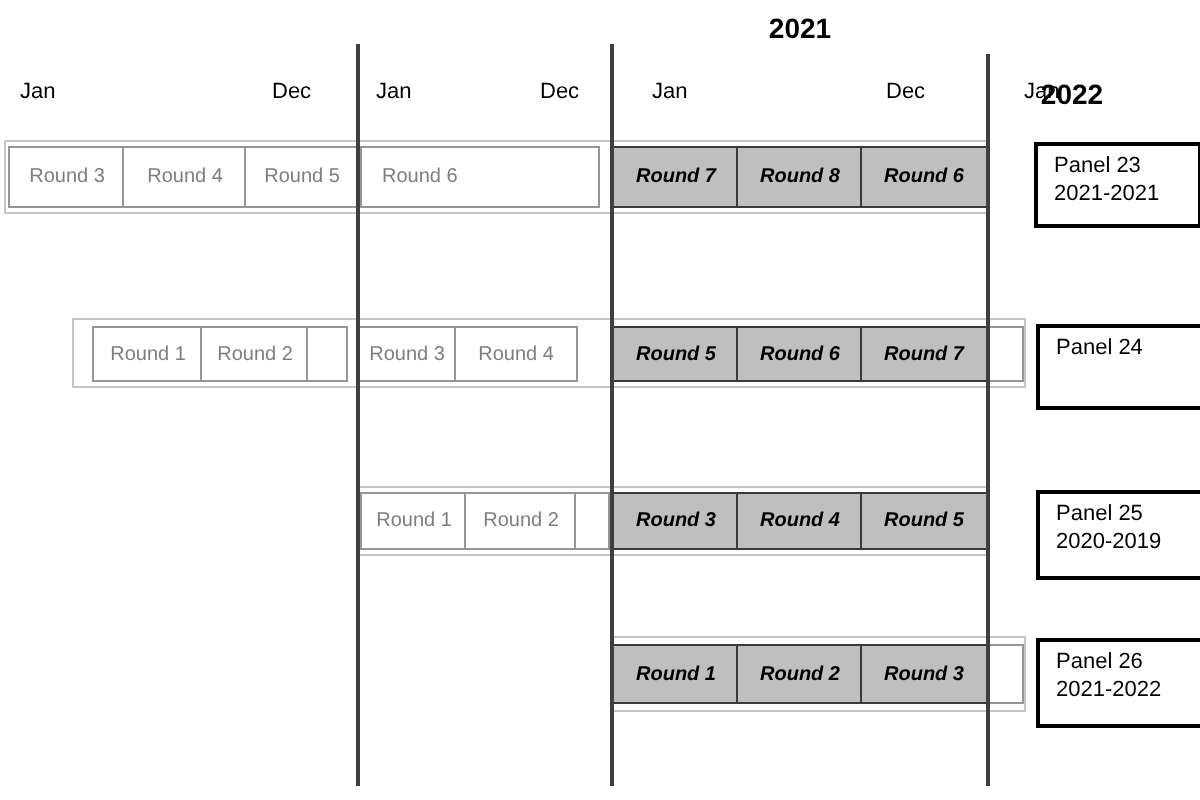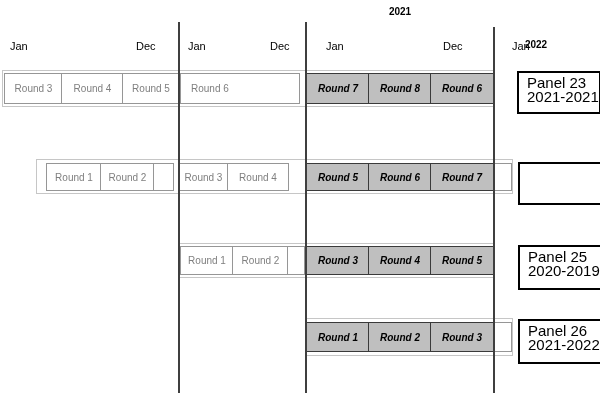--- a/index.html
+++ b/index.html
@@ -2,21 +2,21 @@
 <html><head>
 <meta charset="utf-8">
 <style>
   html,body{margin:0;padding:0;background:#fff;}
   #canvas{
     position:relative;width:600px;height:400px;background:#ffffff;overflow:hidden;
     font-family:"Liberation Sans","DejaVu Sans",sans-serif;
   }
   .year-label{
     position:absolute;transform:translateX(-50%);
-    font-size:10px;font-weight:bold;color:#000;white-space:nowrap;
+    font-size:14px;font-weight:bold;color:#000;white-space:nowrap;
   }
   .month-label{
     position:absolute;font-size:11px;font-weight:normal;color:#000;white-space:nowrap;
   }
   .vline{position:absolute;width:2px;background:#3f3f3f;z-index:6;}
   .container-box{
     position:absolute;border:1px solid #c6c6c6;background:#ffffff;z-index:1;
   }
   .round-box{
     position:absolute;z-index:3;display:flex;align-items:center;justify-content:center;
@@ -25,21 +25,21 @@
   .round-box.white{
     background:#ffffff;border:1px solid #969696;color:#7f7f7f;
   }
   .round-box.gray{
     background:#bfbfbf;border:1.5px solid #3a3a3a;color:#000;
     font-weight:bold;font-style:italic;
   }
   .round-box.left{justify-content:flex-start;padding-left:10px;}
   .panel-box{
     position:absolute;z-index:5;background:#ffffff;border:2px solid #000;
-    font-size:15px;line-height:14px;color:#000;
+    font-size:11px;line-height:14px;color:#000;
     padding:3px 0 0 8px;white-space:nowrap;
   }
 </style>
 </head>
 <body>
 
 <div id="canvas">
     <div class="year-label" style="left: 400px; top: 6px;">2021</div>
     <div class="year-label" style="left: 536px; top: 6px; margin-top: 33px;">2022</div>
     <div class="month-label" style="left: 10px; top: 40px;">Jan</div>
@@ -68,20 +68,21 @@
     <div class="round-box white" style="left: 46px; top: 163px; width: 54px; height: 26px;">Round 1</div>
     <div class="round-box white" style="left: 100px; top: 163px; width: 53px; height: 26px;">Round 2</div>
     <div class="round-box white" style="left: 153px; top: 163px; width: 19px; height: 26px;"></div>
     <div class="round-box white" style="left: 178px; top: 163px; width: 49px; height: 26px;">Round 3</div>
     <div class="round-box white" style="left: 227px; top: 163px; width: 60px; height: 26px;">Round 4</div>
     <div class="round-box gray" style="left: 306px; top: 163px; width: 62px; height: 26px;">Round 5</div>
     <div class="round-box gray" style="left: 368px; top: 163px; width: 62px; height: 26px;">Round 6</div>
     <div class="round-box gray" style="left: 430px; top: 163px; width: 62px; height: 26px;">Round 7</div>
     <div class="round-box white" style="left: 493px; top: 163px; width: 17px; height: 26px;"></div>
     <div class="panel-box" style="left: 518px; top: 162px; width: 72px; height: 36px;">
+      <div>Panel 24</div>
     </div>
     <div class="container-box" style="left: 178px; top: 243px; width: 314px; height: 33px;"></div>
     <div class="round-box white" style="left: 180px; top: 246px; width: 52px; height: 27px;">Round 1</div>
     <div class="round-box white" style="left: 232px; top: 246px; width: 55px; height: 27px;">Round 2</div>
     <div class="round-box white" style="left: 287px; top: 246px; width: 16px; height: 27px;"></div>
     <div class="round-box gray" style="left: 306px; top: 246px; width: 62px; height: 27px;">Round 3</div>
     <div class="round-box gray" style="left: 368px; top: 246px; width: 62px; height: 27px;">Round 4</div>
     <div class="round-box gray" style="left: 430px; top: 246px; width: 62px; height: 27px;">Round 5</div>
     <div class="panel-box" style="left: 518px; top: 245px; width: 72px; height: 38px;">
       <div>Panel 25</div>

